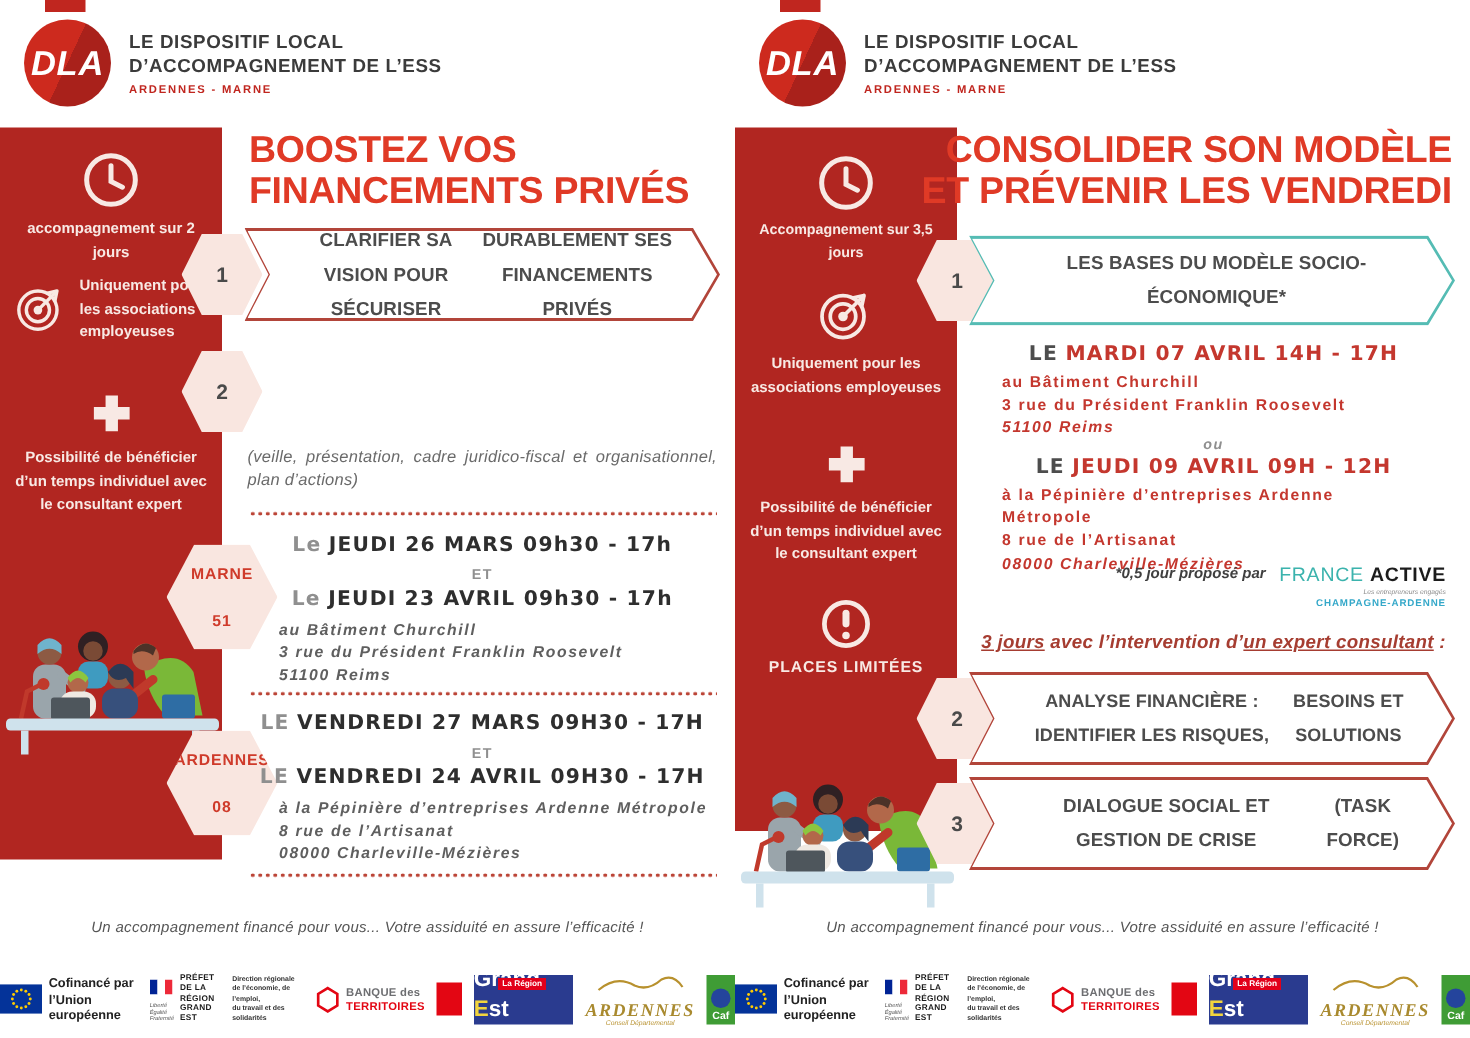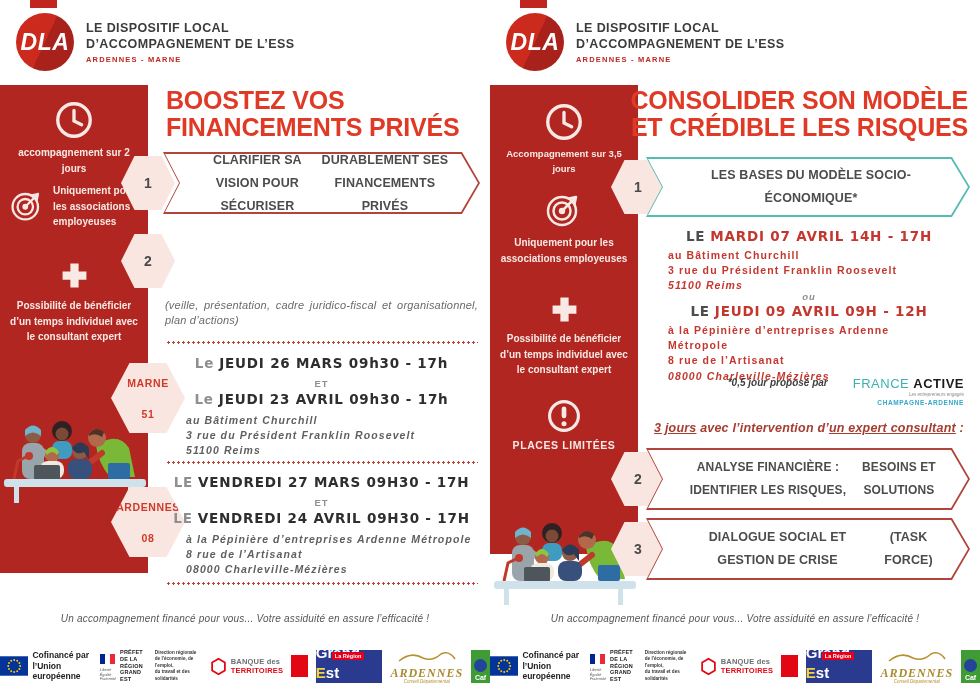--- a/index.html
+++ b/index.html
@@ -56,21 +56,21 @@
   .dateline.reddate { color:#c4372e; } .dateline.reddate .pre { color:#4d4d4d; }
   .conj { position:absolute; text-align:center; color:#8f8f8f; font-size:9.5px; font-weight:bold; letter-spacing:1px; }
   .conj.it { font-style:italic; text-transform:lowercase; }
 
   .addr { position:absolute; font-size:10.5px; font-weight:bold; letter-spacing:1.1px; line-height:1.45; }
   .addr.gray { color:#5f5f5f; font-style:italic; }
   .addr.red { color:#c4372e; } .addr.red .city { font-style:italic; }
 
   .fa-row { position:absolute; display:flex; justify-content:flex-end; align-items:flex-start; gap:9px; }
   .fa-prefix { font-size:10px; font-style:italic; color:#3f3f3f; font-weight:bold; margin-top:3px; }
-  .fa-logo { text-align:right;margin-left:16px; }
+  .fa-logo { text-align:right; }
   .fa-name { font-size:13px; letter-spacing:0.5px; }
   .fa-name .n1 { color:#3bb3ad; font-weight:normal; } .fa-name .n2 { color:#1c1c1c; font-weight:800; }
   .fa-tag { font-size:4.5px; color:#8a8a8a; font-style:italic; }
   .fa-region { margin-top:2px; font-size:6.5px; font-weight:bold; color:#35a8c9; letter-spacing:0.6px; }
 
   .expert { position:absolute; text-align:center; font-size:12.5px; font-style:italic; font-weight:bold; color:#a63d31; letter-spacing:0.2px; }
   .expert .u { text-decoration:underline; }
 
   .fnote { position:absolute; width:100%; text-align:center; font-size:10px; font-style:italic; color:#555; letter-spacing:0.2px; }
 
@@ -385,21 +385,21 @@
       </div>
     <div class="hex step" style="top:452px;">
         <span>2</span>
       </div>
     <div class="hex step" style="top:522px;">
         <span>3</span>
       </div>
 
     <div class="title tr">
       <div>CONSOLIDER SON MODÈLE</div>
-      <div>ET CRÉDIBLE LES RISQUES</div>
+      <div>ET PRÉVENIR LES VENDREDI</div>
     </div>
 
     <div class="chev tealb" style="left:156px; top:157px; width:324px; height:60px;">
       <div class="bg"></div>
         <div class="fg"></div>
       <div class="txt">
         <div>LES BASES DU MODÈLE SOCIO-ÉCONOMIQUE*</div>
       </div>
     </div>
 

